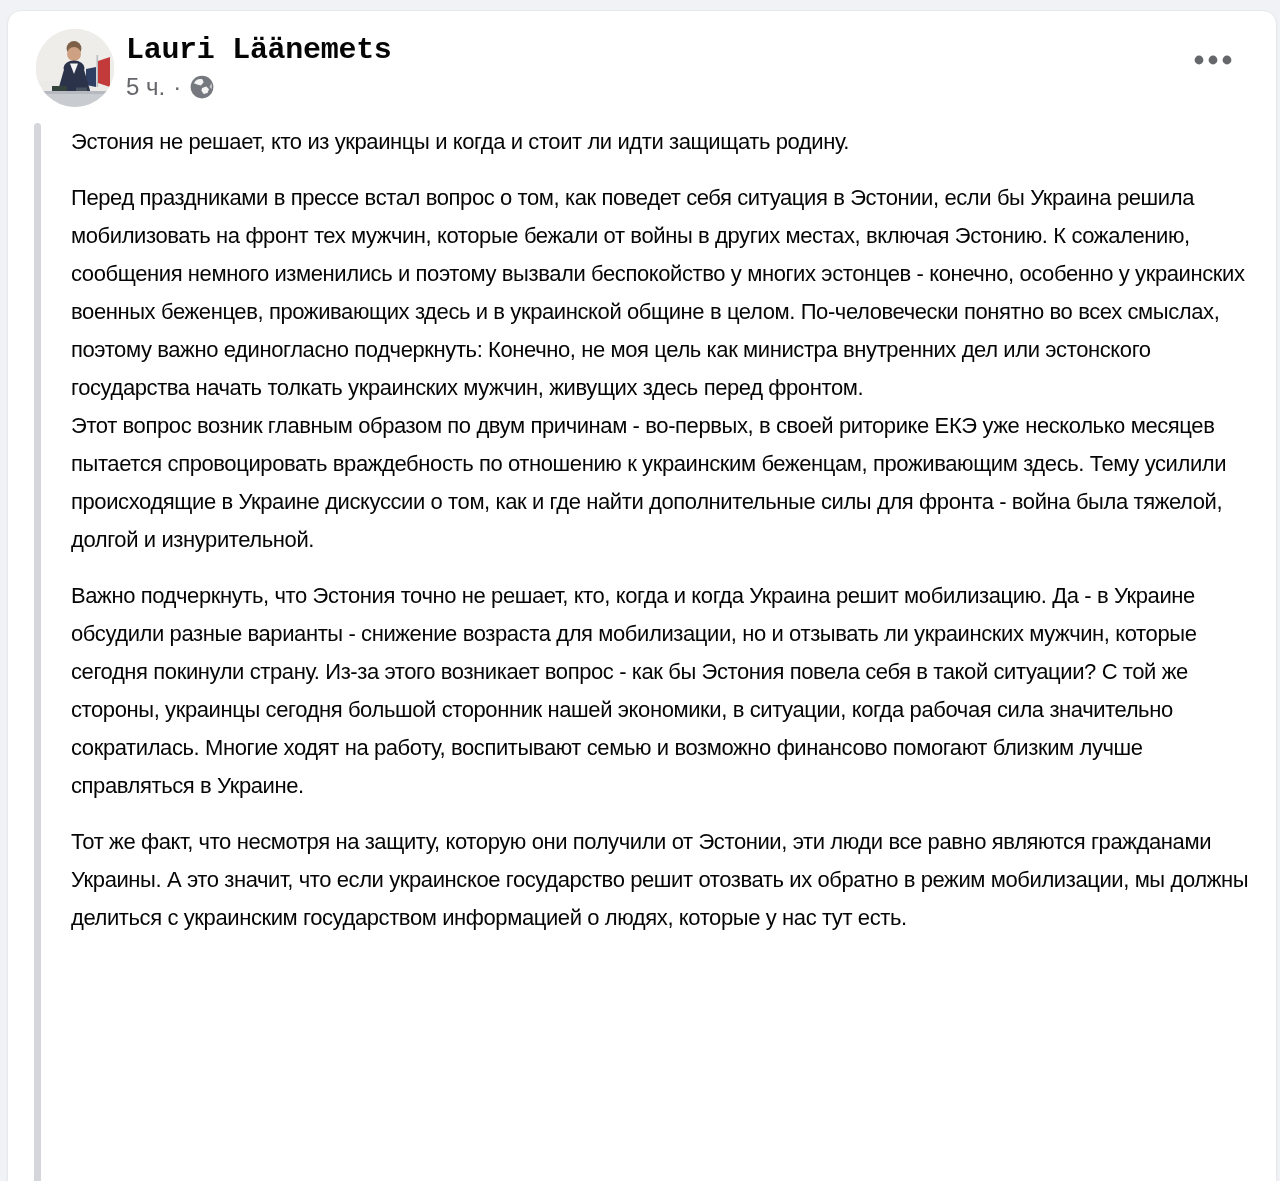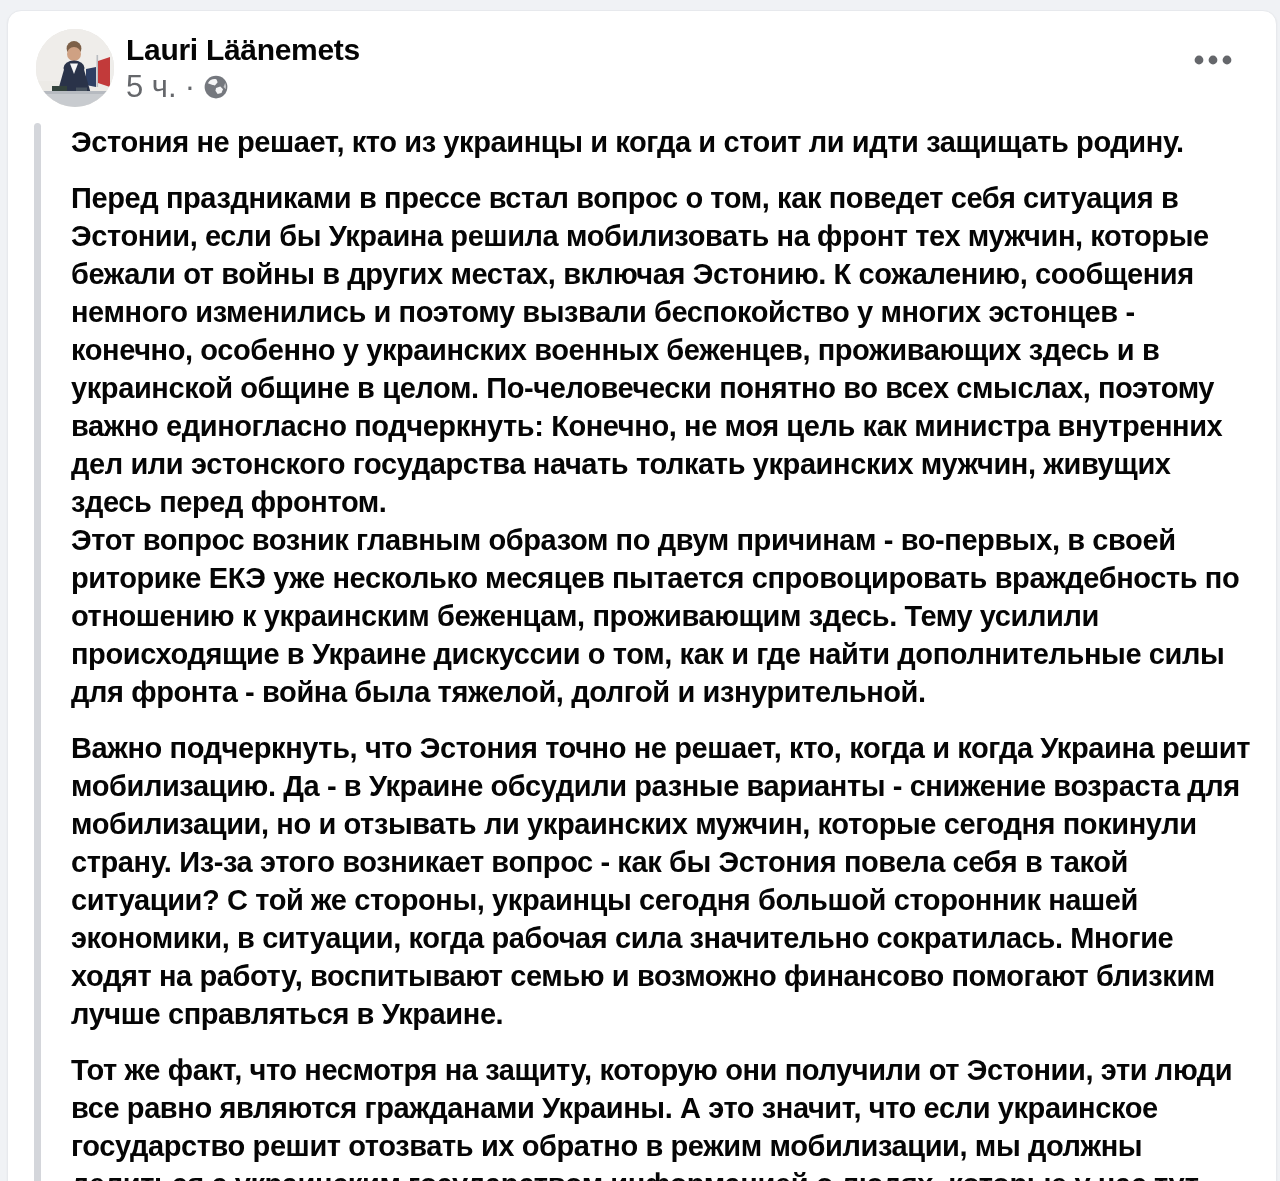--- a/index.html
+++ b/index.html
@@ -34,28 +34,29 @@
   }
   .avatar svg { display: block; }
   .id-block { margin-left: 12px; padding-top: 4px; }
   .name {
     font-size: 30px;
     font-weight: 700;
     color: #050505;
     letter-spacing: -0.3px;
     line-height: 34px;
     cursor: pointer;
+    font-family: Liberation Mono, monospace;
   }
   .meta {
     margin-top: 7px;
     display: flex;
     align-items: flex-end;
     gap: 8px;
     color: #65676b;
-    font-size: 31px;
+    font-size: 24px;
     line-height: 26px;
   }
   .meta .globe { display: inline-flex; align-items: center; }
   .menu-btn {
     position: absolute;
     top: 34px; right: 34px;
     border: none;
     background: transparent;
     padding: 10px;
     cursor: pointer;
@@ -68,27 +69,26 @@
     padding: 0 26px 60px 63px;
   }
   .quote-bar {
     position: absolute;
     left: 26px; top: 0;
     width: 7px; height: 1120px;
     background: #d4d6db;
     border-radius: 4px;
   }
   .post-text p {
-    font-size: 29px;
+    font-size: 22px;
     line-height: 38px;
     color: #050505;
     letter-spacing: -0.4px;
     white-space: pre-line;
     margin: 0 0 18px 0;
-    font-weight: bold;
   }
   .post-text p:last-child { margin-bottom: 10px; }
 </style>
 </head>
 <body>
 
 <div class="card">
 
   <div class="header">
 

